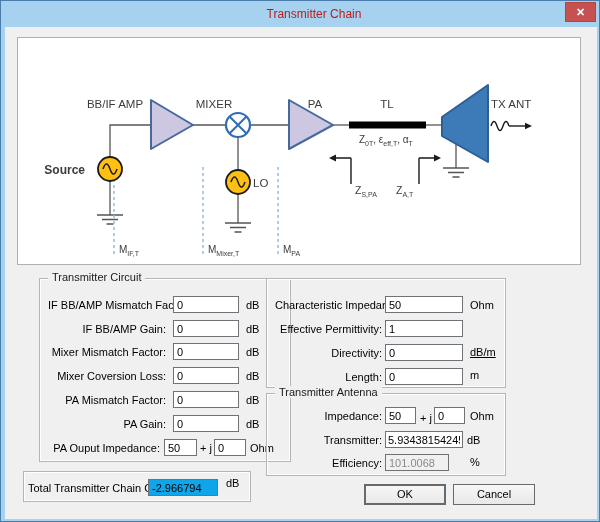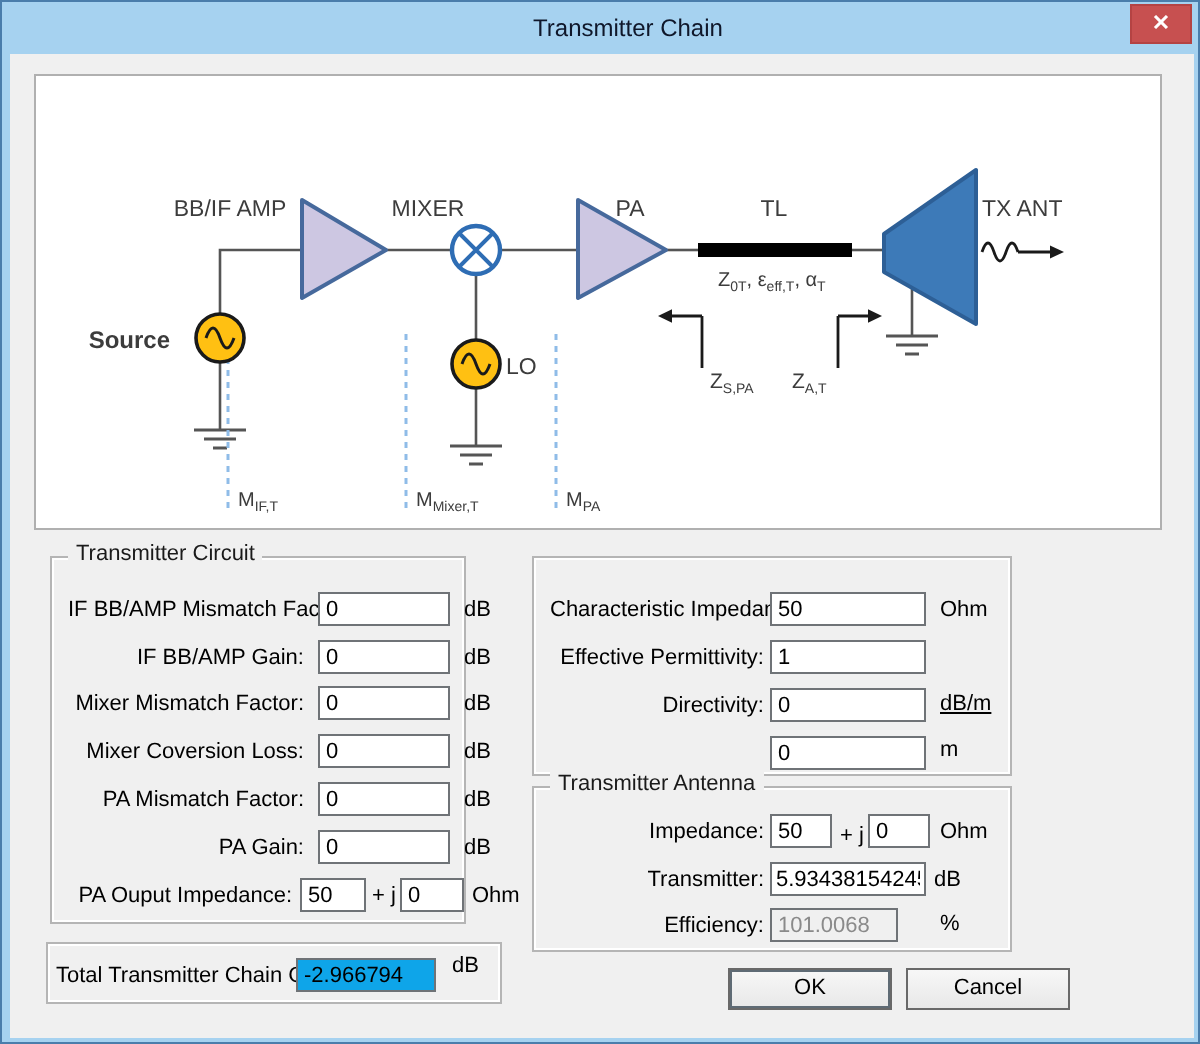--- a/index.html
+++ b/index.html
@@ -4,21 +4,21 @@
 <style>
   * { margin:0; padding:0; box-sizing:border-box; }
   html,body { width:600px; height:522px; }
   body { font-family:"Liberation Sans", sans-serif; font-size:11px; color:#000; }
 
   .window { position:relative; width:600px; height:522px;
             background:#a6d2f0; border:1px solid #4a7dab; overflow:hidden; }
 
   .titlebar { position:absolute; left:0; top:0; width:100%; height:26px; }
   .title { position:absolute; left:0; right:0; top:6px; text-align:center;
-           font-size:12px; color:#0f172a;padding-left:28px; }
+           font-size:12px; color:#b91c1c;padding-left:28px; }
   .close-btn { position:absolute; top:1px; right:3px; width:31px; height:20px;
                background:#c75050; border:1px solid #b44343; color:#fff;
                text-align:center; line-height:18px; font-size:11px; font-weight:bold;
                cursor:default; }
 
   .client { position:absolute; left:4px; top:26px; width:592px; height:492px;
             background:#f0f0f0; }
 
   .diagram-panel { position:absolute; left:12px; top:10px; width:564px; height:228px;
                    background:#ffffff; border:1px solid #b0b0b0; }
@@ -138,21 +138,21 @@
 
         <text x="337" y="156" font-size="10.5" fill="#222"><tspan>Z</tspan><tspan dy="2.5" font-size="7">S,PA</tspan></text>
         <text x="378" y="156" font-size="10.5" fill="#222"><tspan>Z</tspan><tspan dy="2.5" font-size="7">A,T</tspan></text>
 
         <text x="101" y="215" font-size="10"><tspan>M</tspan><tspan dy="2.5" font-size="7">IF,T</tspan></text>
         <text x="190" y="215" font-size="10"><tspan>M</tspan><tspan dy="2.5" font-size="7">Mixer,T</tspan></text>
         <text x="265" y="215" font-size="10"><tspan>M</tspan><tspan dy="2.5" font-size="7">PA</tspan></text>
       </svg>
     </div>
 
-    <div class="groupbox" style="left:20px; top:251px; width:208px; height:184px;padding-left:23px;">
+    <div class="groupbox" style="left:34px; top:251px; width:252px; height:184px;padding-left:23px;">
       <span class="gb-title">Transmitter Circuit</span>
 
       <div class="row-label" style="left:8px; top:20px;  width:118px;">IF BB/AMP Mismatch Factor:</div>
       <input class="field" style="left: 133px; top: 17px; width: 66px;" value="0">
       <span class="unit" style="left:206px; top:20px;">dB</span>
 
       <div class="row-label" style="left:8px; top:44px;  width:118px;">IF BB/AMP Gain:</div>
       <input class="field" style="left: 133px; top: 41px; width: 66px;" value="0">
       <span class="unit" style="left:206px; top:44px;">dB</span>
 
@@ -192,20 +192,21 @@
       <span class="unit" style="left:203px; top:20px;">Ohm</span>
 
       <div class="row-label" style="left:8px; top:44px; width:107px;">Effective Permittivity:</div>
       <input class="field" style="left: 118px; top: 41px; width: 78px;" value="1">
       <span class="unit" style="left:203px; top:44px;"></span>
 
       <div class="row-label" style="left:8px; top:68px; width:107px;">Directivity:</div>
       <input class="field" style="left: 118px; top: 65px; width: 78px;" value="0">
       <span class="unit" style="left:203px; top:67px;text-decoration:underline;">dB/m</span>
 
+      <div class="row-label" style="left:8px; top:92px; width:107px;">Length:</div>
       <input class="field" style="left: 118px; top: 89px; width: 78px;" value="0">
       <span class="unit" style="left:203px; top:90px;">m</span>
     </div>
 
     <div class="groupbox" style="left:261px; top:366px; width:240px; height:83px;">
       <span class="gb-title">Transmitter Antenna</span>
 
       <div class="row-label" style="left:8px; top:16px; width:107px;">Impedance:</div>
       <input class="field" style="left: 118px; top: 13px; width: 31px;" value="50">
       <span class="plusj" style="left:153px; top:18px;">+ j</span>

